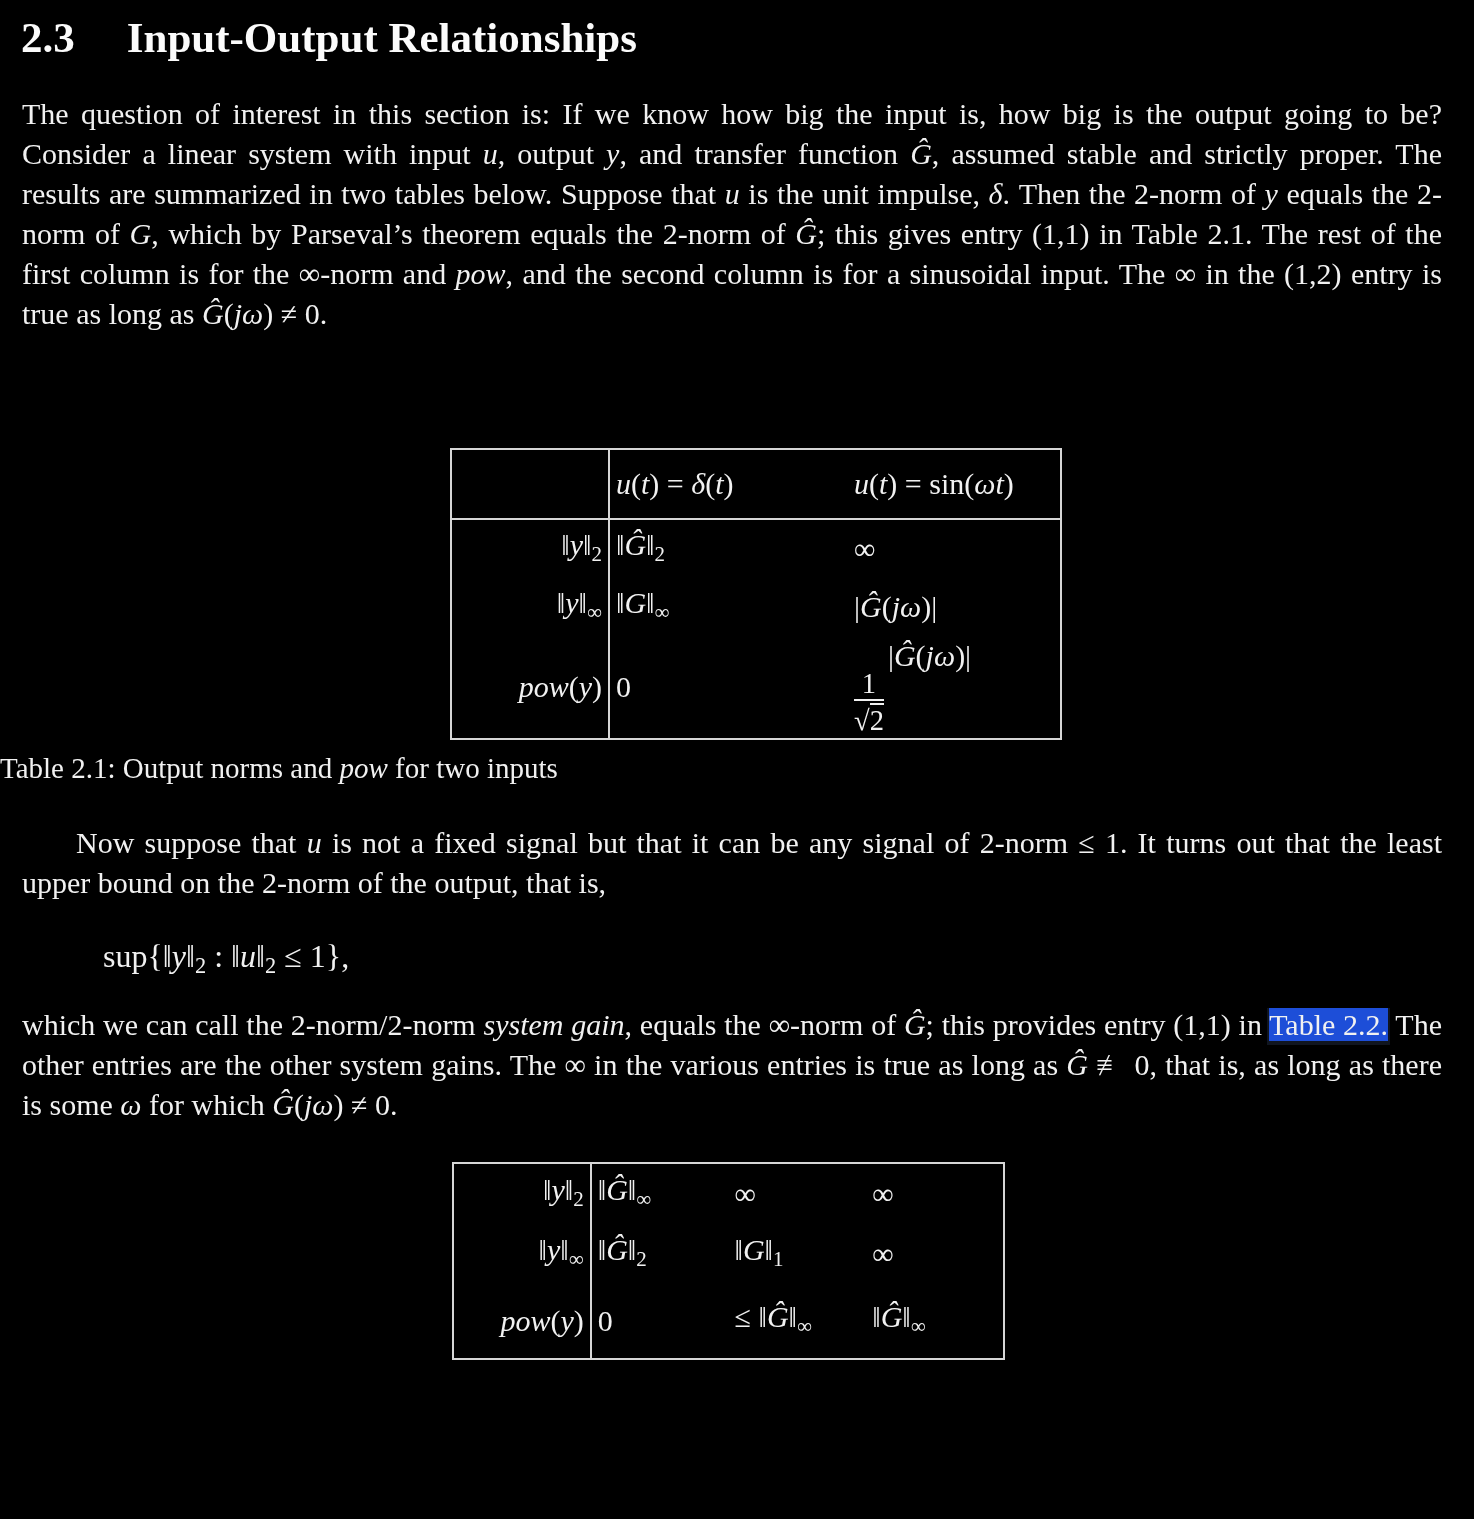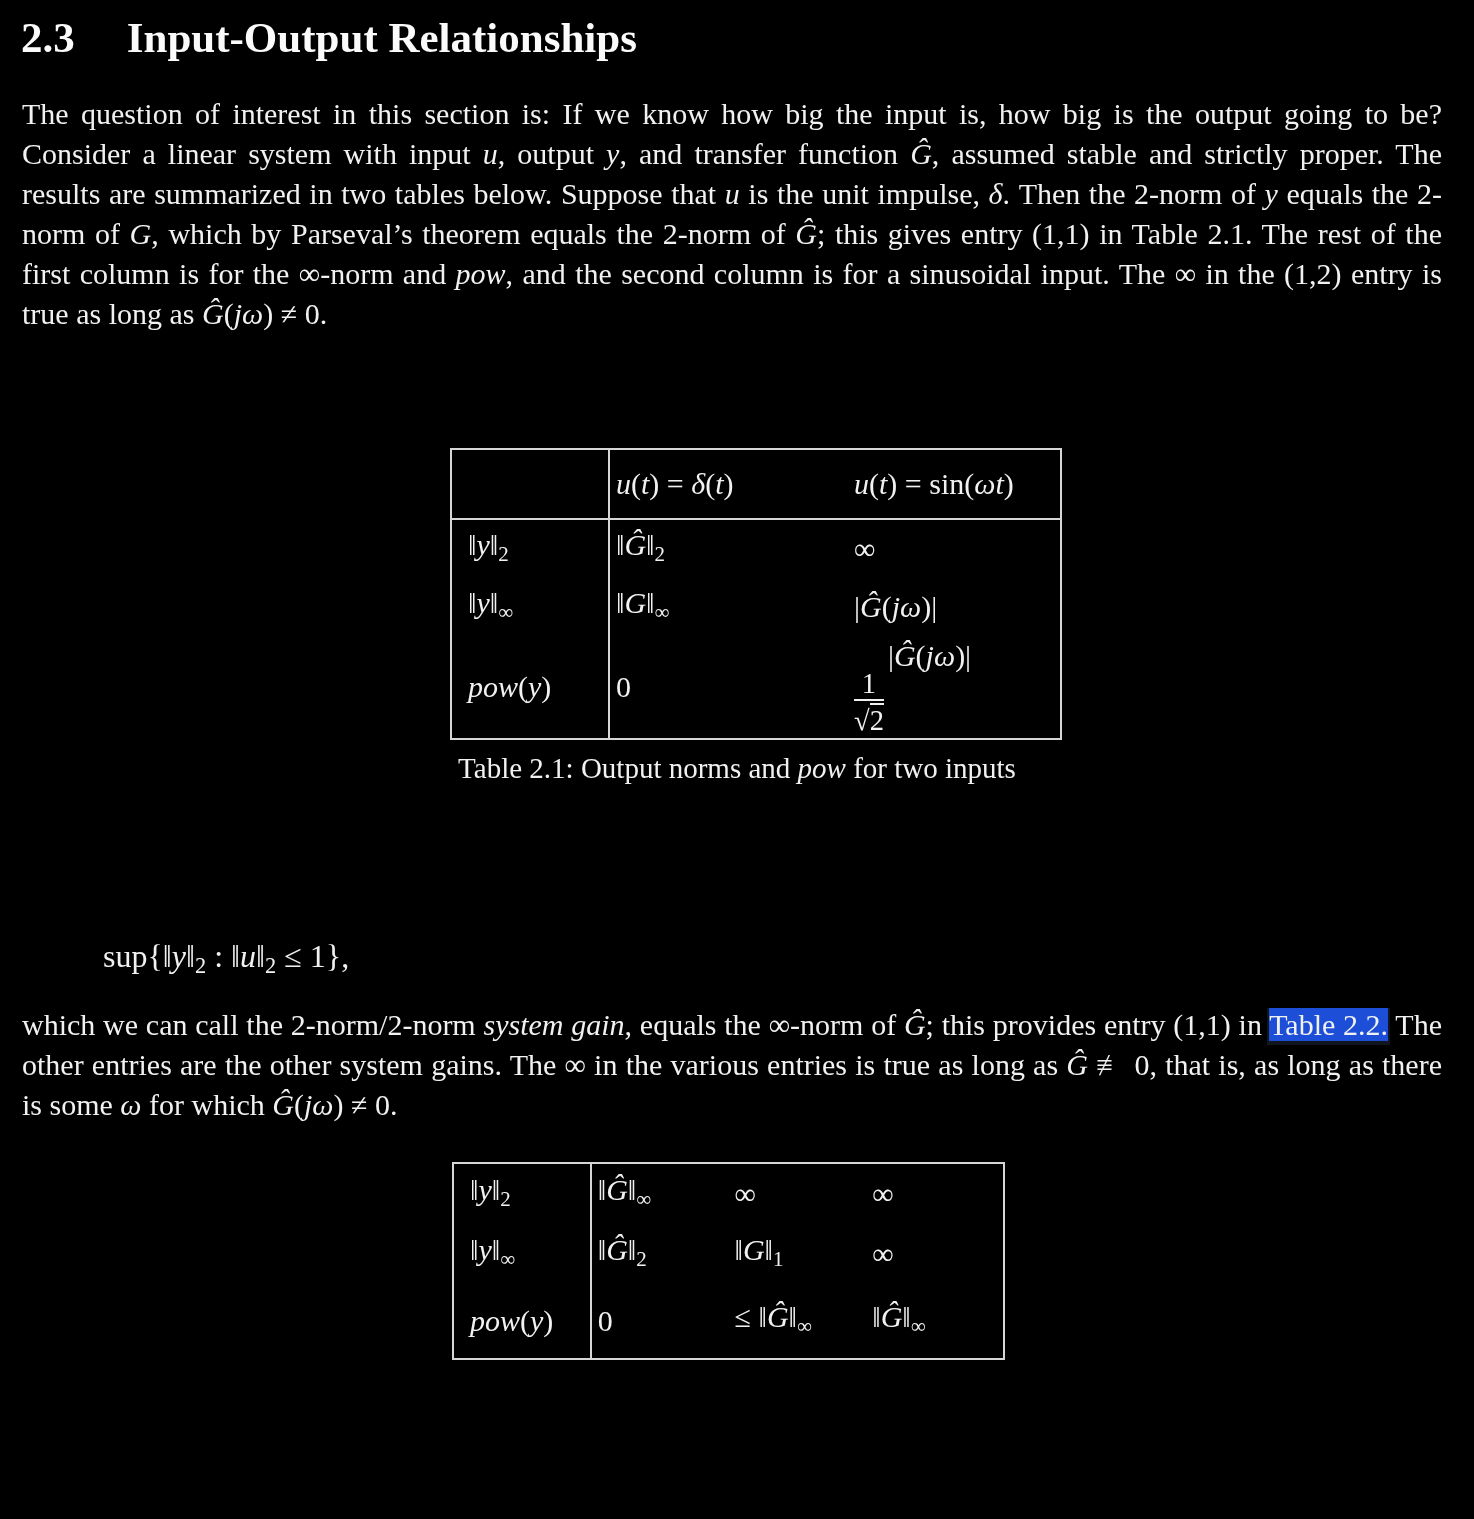--- a/index.html
+++ b/index.html
@@ -11,28 +11,28 @@
   }
   .abs{position:absolute;}
   h1.heading{
     margin:0; font-size:43px; line-height:48px; font-weight:bold; color:#fbfbfb;
     font-family:"Liberation Serif","DejaVu Serif",serif;
   }
   h1.heading .secnum{margin-right:52px;}
   p.body{margin:1px; width:1420px; text-align:justify;}
   p.indent{text-indent:54px;}
   .formula{font-size:32px;}
-  .caption{width:100%; text-align:center; font-size:29px;}
+  .caption{width:100%; font-size:29px;}
   .it{font-style:italic;}
   .sb{font-size:0.70em; vertical-align:-0.28em;}
   .hl{background:#1d4ed8; box-shadow:0 2px 0 2px #10151f;}
   
   table.ruled{border-collapse:collapse; border:2px solid #d6d6d6; table-layout:fixed;}
   table.ruled td{padding:0 6px; text-align:left; vertical-align:middle;}
-  table.ruled td.lbl{text-align:left; padding-left:16px; border-right:2px solid #d6d6d6;}
+  table.ruled td.lbl{text-align:right; padding-left:16px; border-right:2px solid #d6d6d6;}
   table.ruled tr.hdr td{border-bottom:2px solid #d6d6d6;}
   
   .frac{
     display:inline-flex; flex-direction:column; align-items:center;
     vertical-align:-0.95em; font-size:0.95em; margin-right:4px;
   }
   .frac .num{line-height:1.05; display:block;}
   .frac .den{
     line-height:1.15; border-top:2px solid #f1f1f1; display:inline-flex;
     align-items:baseline; padding-top:2px;
@@ -78,20 +78,21 @@
                 <span class="radarg">2</span>
               </span>
             </span><span><span>|</span><span class="it">Ĝ</span><span>(</span><span class="it">jω</span><span>)|</span></span>
       </td>
     </tr>
   </tbody>
     </table>
 
   <div class="caption abs" style="top:748px;left:0;"><span>Table 2.1: Output norms and </span><span class="it">pow</span><span> for two inputs</span></div>
 
+  <p class="body indent abs" style="top:822px;left:21px;"><span>Now suppose that </span><span class="it">u</span><span> is not a fixed signal but that it can be any signal of 2-norm ≤ 1. It turns out that the least upper bound on the 2-norm of the output, that is,</span></p>
 
   <div class="formula abs" style="top:936px;left:103px;"><span>sup{</span><span>‖</span><span class="it">y</span><span>‖</span><span class="sb">2</span><span> : </span><span>‖</span><span class="it">u</span><span>‖</span><span class="sb">2</span><span> ≤ 1},</span></div>
 
   <p class="body abs" style="top:1004px;left:21px;"><span>which we can call the 2-norm/2-norm </span><span class="it">system gain</span><span>, equals the ∞-norm of </span><span class="it">Ĝ</span><span>; this provides entry (1,1) in </span><span class="hl">Table 2.2.</span><span> The other entries are the other system gains. The ∞ in the various entries is true as long as </span><span class="it">Ĝ</span><span> ≢ 0, that is, as long as there is some </span><span class="it">ω</span><span> for which </span><span class="it">Ĝ</span><span>(</span><span class="it">jω</span><span>) ≠ 0.</span></p>
 
   <table class="ruled abs" style="top:1162px;left:452px;width:553px;">
     <tbody>
     <tr>
       <td class="lbl" style="height:60px;"><span>‖</span><span class="it">y</span><span>‖</span><span class="sb">2</span></td>
       <td><span>‖</span><span class="it">Ĝ</span><span>‖</span><span class="sb">∞</span></td>

